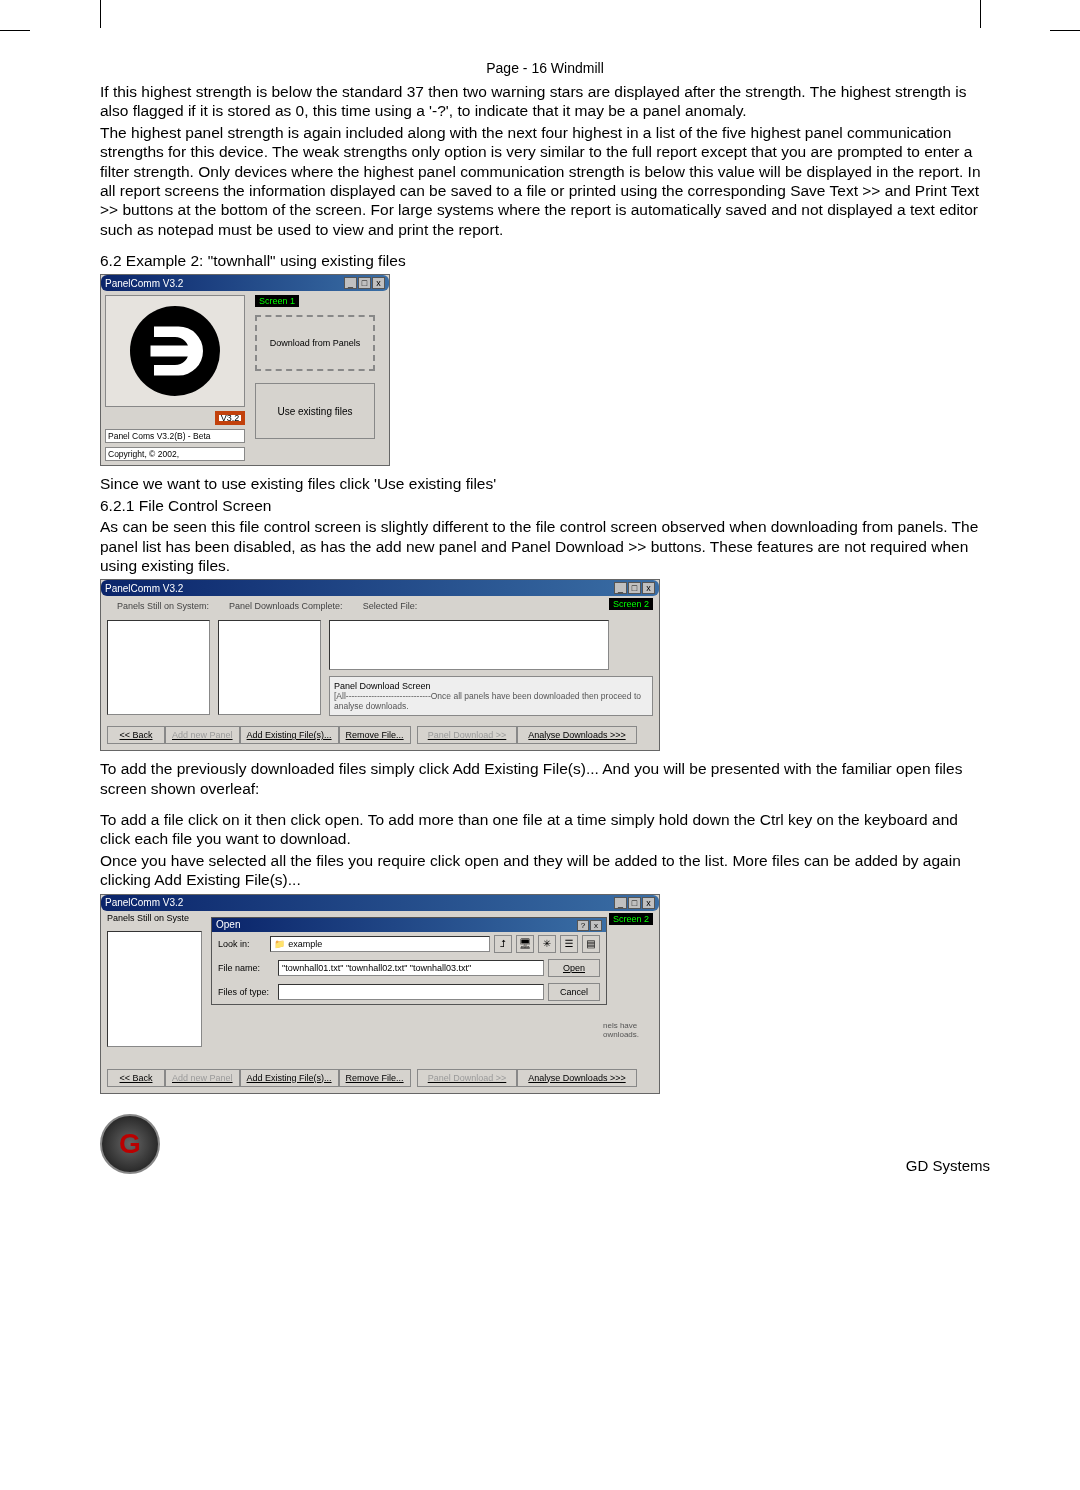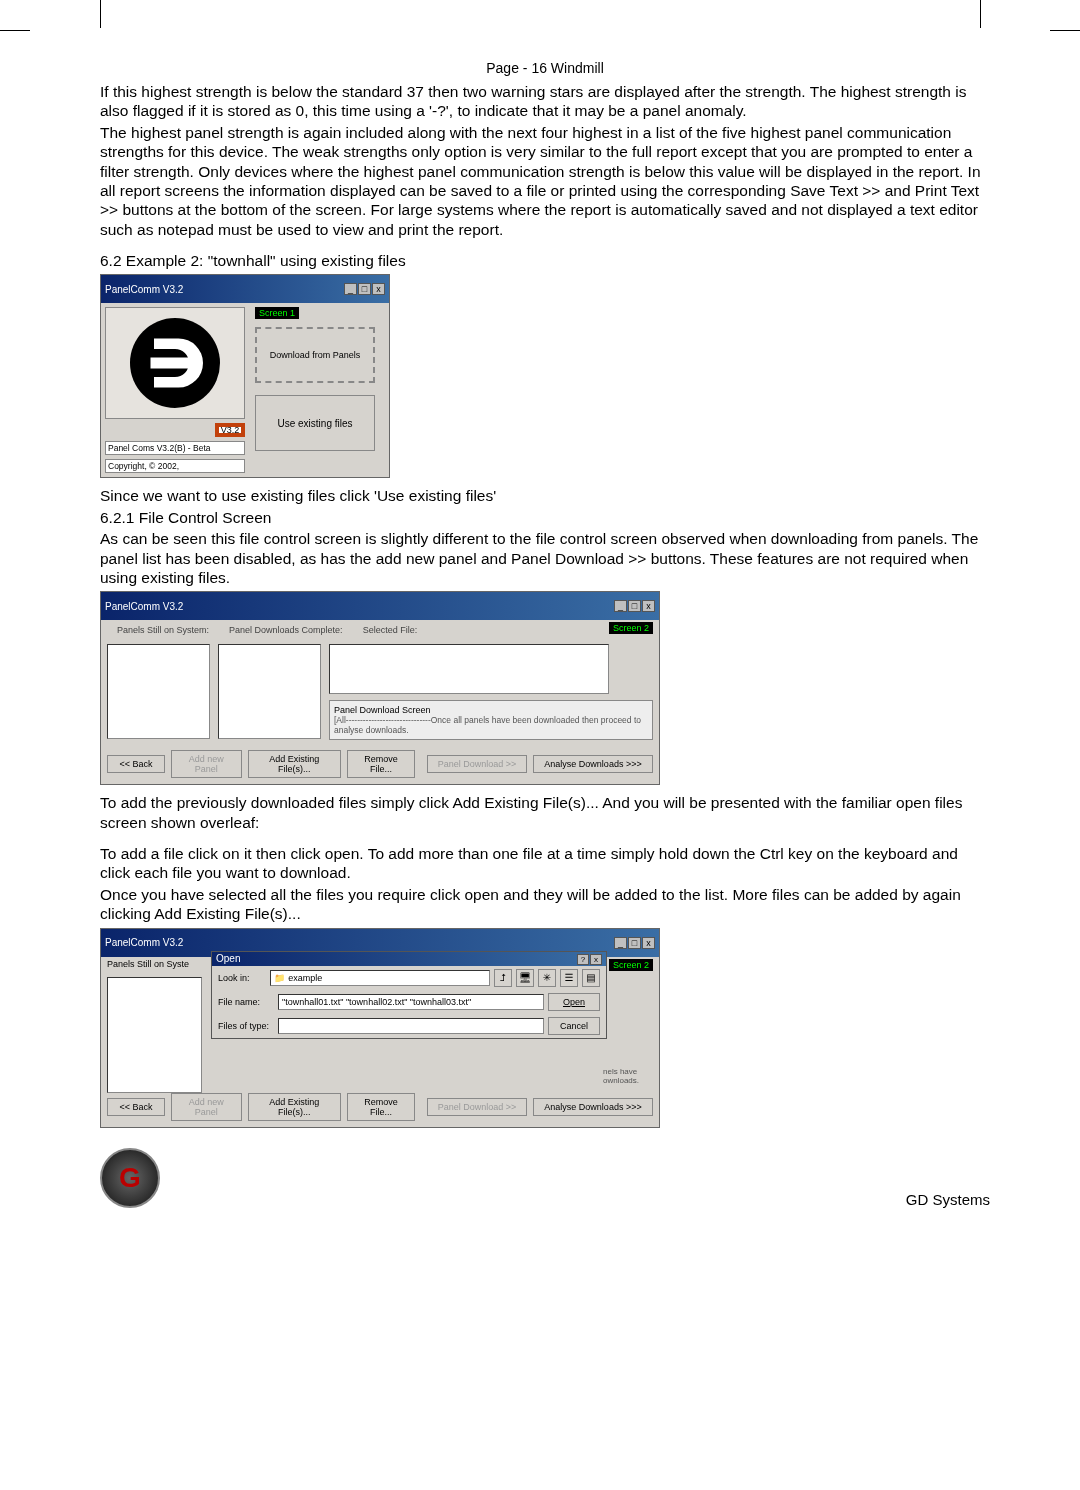--- a/index.html
+++ b/index.html
@@ -33,25 +33,26 @@
     border: 1px solid #666;
     background: #d6d3ce;
     font-family: Tahoma, Arial, sans-serif;
     font-size: 10px;
     color: #000;
     margin: 4px 0 8px 0;
   }
   .titlebar {
     background: linear-gradient(to right,#0a246a,#3a6ea5);
     color:#fff;
-    padding:8px 4px;
+    padding:2px 4px;
     display:flex;
     justify-content:space-between;
     align-items:center;
     font-size:10px;
+    border-radius:6px;
   }
   .titlebar .controls span {
     display:inline-block;
     width:13px; height:12px;
     background:#c0c0c0;
     border:1px solid #555;
     margin-left:1px;
     font-size:9px;
     text-align:center;
     line-height:10px;
@@ -117,22 +118,23 @@
     width:140px; height:95px;
   }
   .listbox.sel { width:150px; }
   .panel-dl-box {
     border:1px solid #888; background:#eee;
     width:324px; padding:4px; font-size:8.5px;
     color:#555;
   }
   .panel-dl-box .ttl { font-size:9px; color:#000; }
   .btnrow {
-    display:flex; gap:6px; padding:4px 6px 6px 6px;
+    display:flex; padding:4px 22px 6px 6px;
     align-items:center;
+    text-decoration:underline;
   }
   .smbtn {
     border:1px solid #888; background:#d6d3ce;
     padding:3px 6px; font-size:9px; min-width:58px;
     text-align:center;
   }
   .smbtn.disabled { color:#9a9a9a; }
 
   
   .win3 { width:560px; position:relative; }

